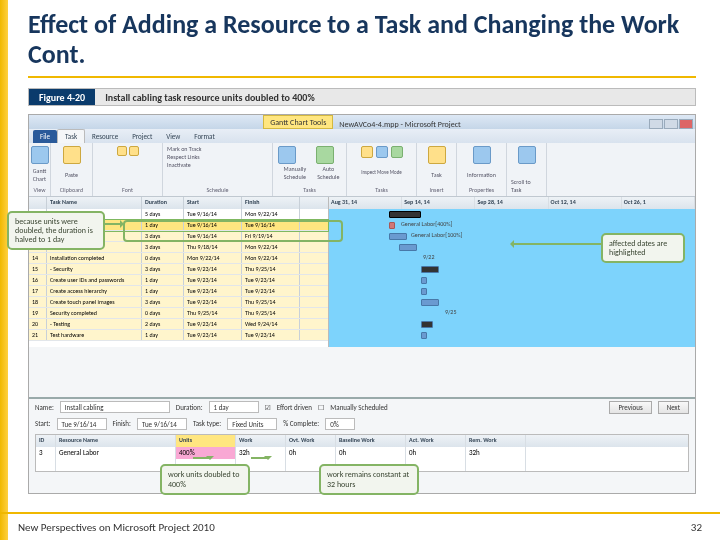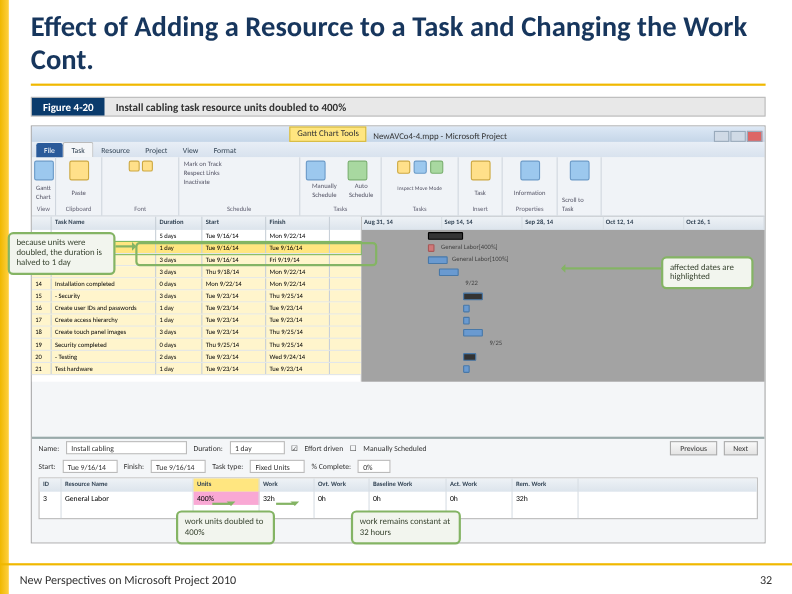--- a/index.html
+++ b/index.html
@@ -29,21 +29,21 @@
 .rgrp .lbl{font-size:6px;color:#667}
 .body{display:flex;height:150px;position:relative}
 .grid{width:300px;background:#fff;border-right:1px solid #bbb}
 .ghdr{display:flex;background:linear-gradient(#eef2f6,#dce4ec);height:12px;font-size:6px;color:#345;font-weight:700}
 .gc{border-right:1px solid #c8d0d8;padding:1px 3px;overflow:hidden}
 .c0{width:18px}.c1{width:95px}.c2{width:42px}.c3{width:58px}.c4{width:58px}
 .grow{display:flex;height:11px;font-size:6px;border-bottom:1px solid #e2e6ea}
 .grow.hl{background:#fff5cc}
 .grow.sel{background:#ffe680;outline:1px solid #7fb860}
 .grow.bold .gc:nth-child(2){font-weight:400}
-.gantt{flex:1;background:#a3a3a3;position:relative}
+.gantt{flex:1;background:#7dd3fc;position:relative}
 .ghdr2{height:12px;background:linear-gradient(#eef2f6,#dce4ec);display:flex;font-size:6px;color:#345;font-weight:700}
 .gd{flex:1;border-right:1px solid #d8dee4;padding:1px 2px;white-space:nowrap}
 .bar{position:absolute;height:7px;background:#6a9ad0;border:1px solid #4878a8;border-radius:1px}
 .bar.r{background:#d07878;border-color:#a85858}
 .btx{position:absolute;font-size:6px;color:#444}
 
 .cal1{position:absolute;width:220px;height:22px;border:2px solid #84b464;border-radius:4px}
 .cal2{position:absolute;background:#f2f5ee;border:2px solid #84b464;border-radius:5px;padding:4px 6px;font-size:8px;color:#384430;line-height:1.15}
 .arrow{position:absolute;height:2px;background:#84b464}
 .arrow::after{content:'';position:absolute;right:-5px;top:-3px;border:4px solid transparent;border-left-color:#84b464}

